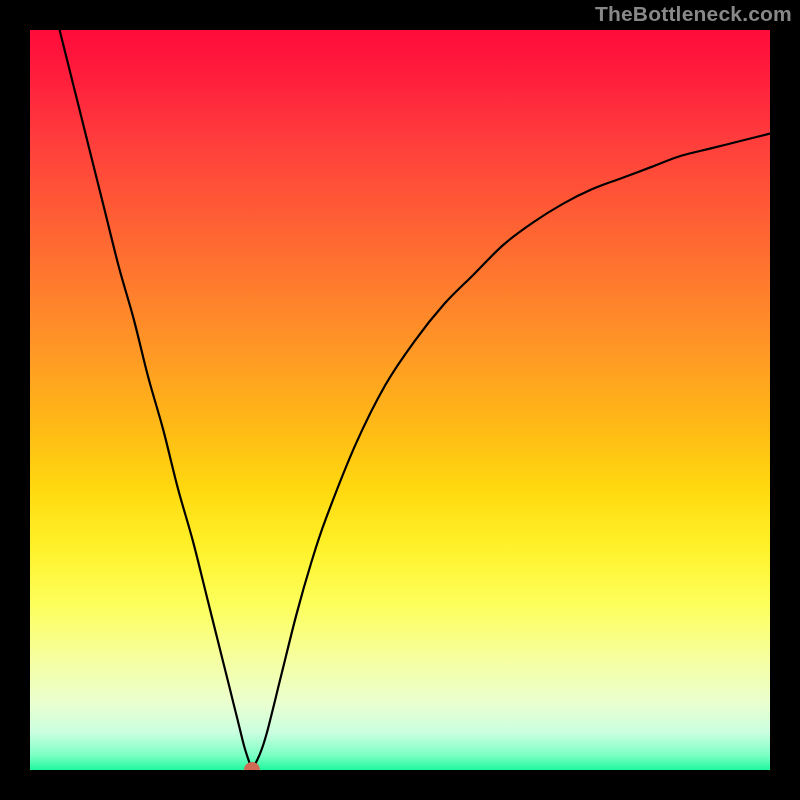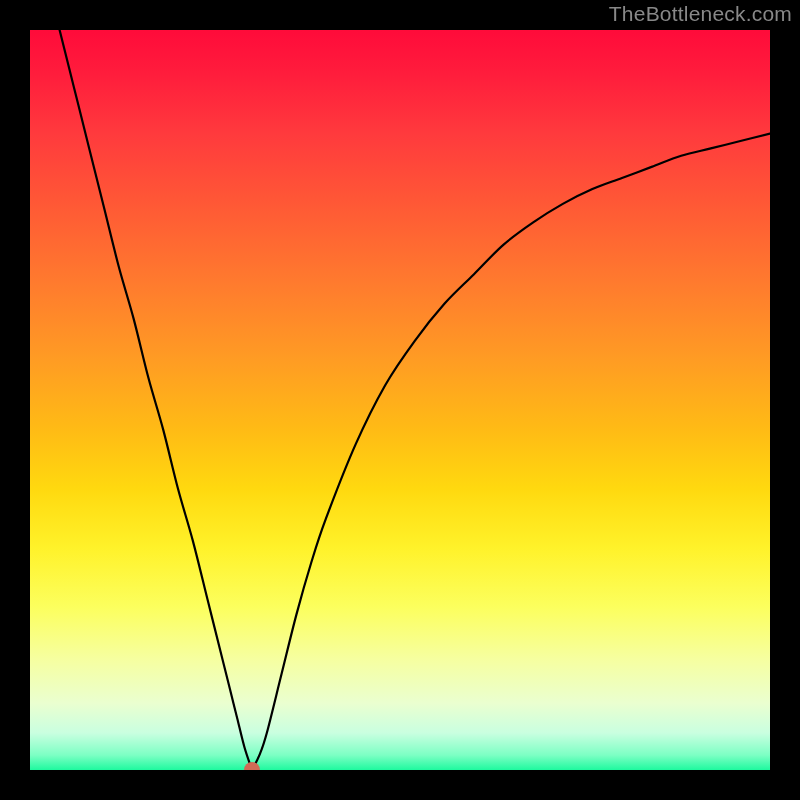--- a/index.html
+++ b/index.html
@@ -16,21 +16,21 @@
     width: 800px;
     height: 800px;
     background: #000;
   }
   .watermark {
     position: absolute;
     top: 2px;
     right: 8px;
     color: #888;
     font-size: 21px;
-    font-weight: 400;
+    font-weight: 700;
     letter-spacing: 0.2px;
     user-select: none;
   }
   .plot {
     position: absolute;
     left: 30px;
     top: 30px;
     width: 740px;
     height: 740px;
     overflow: hidden;

